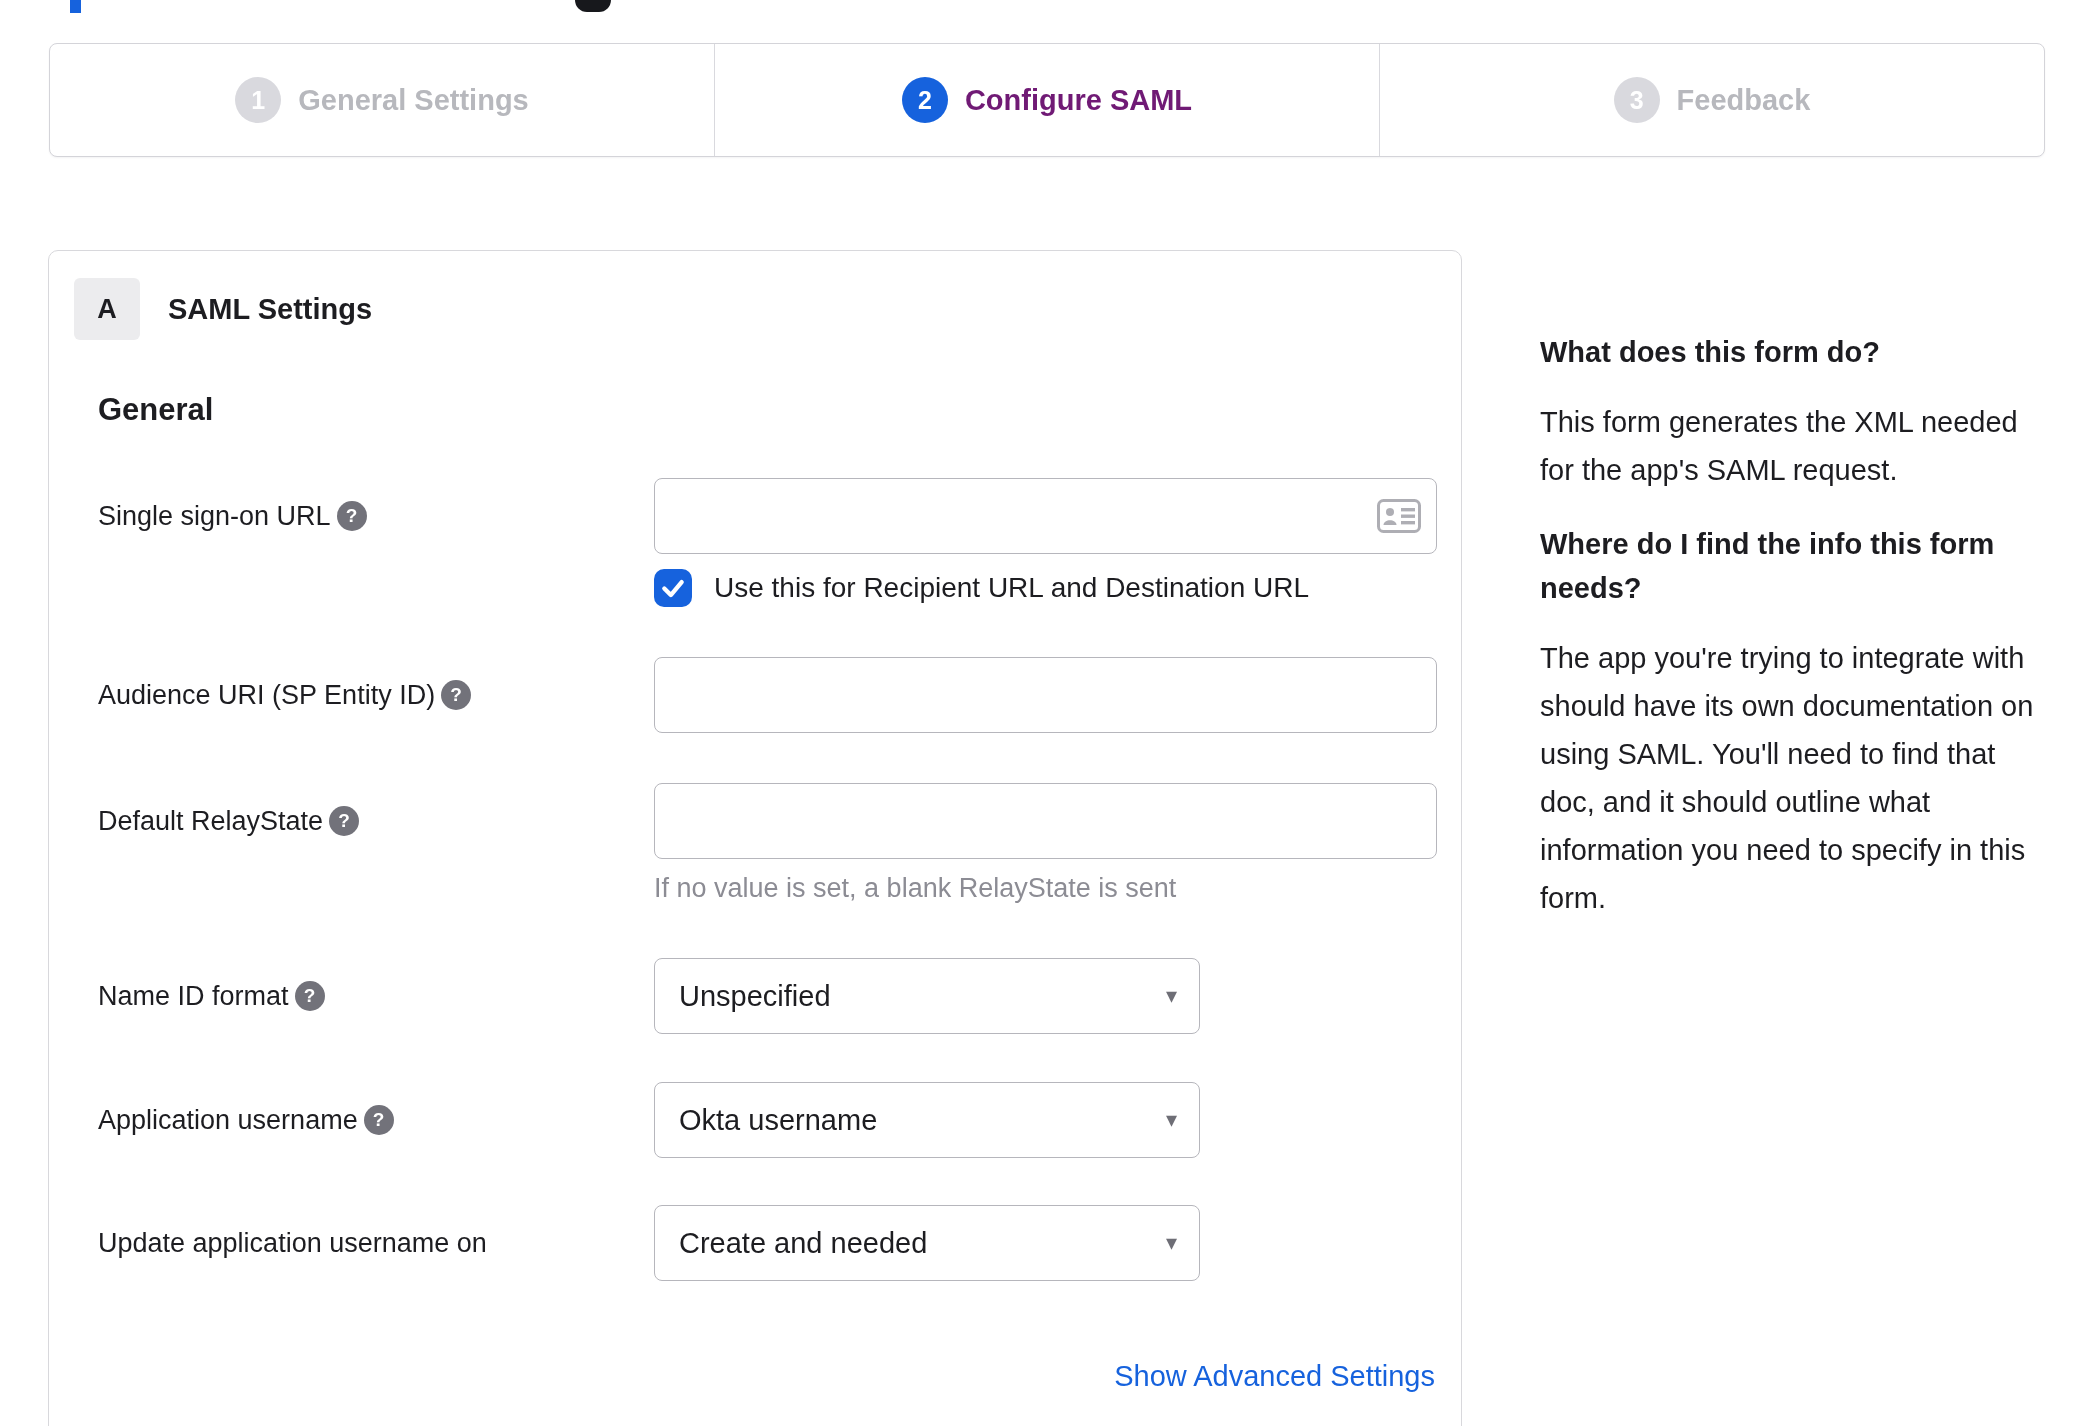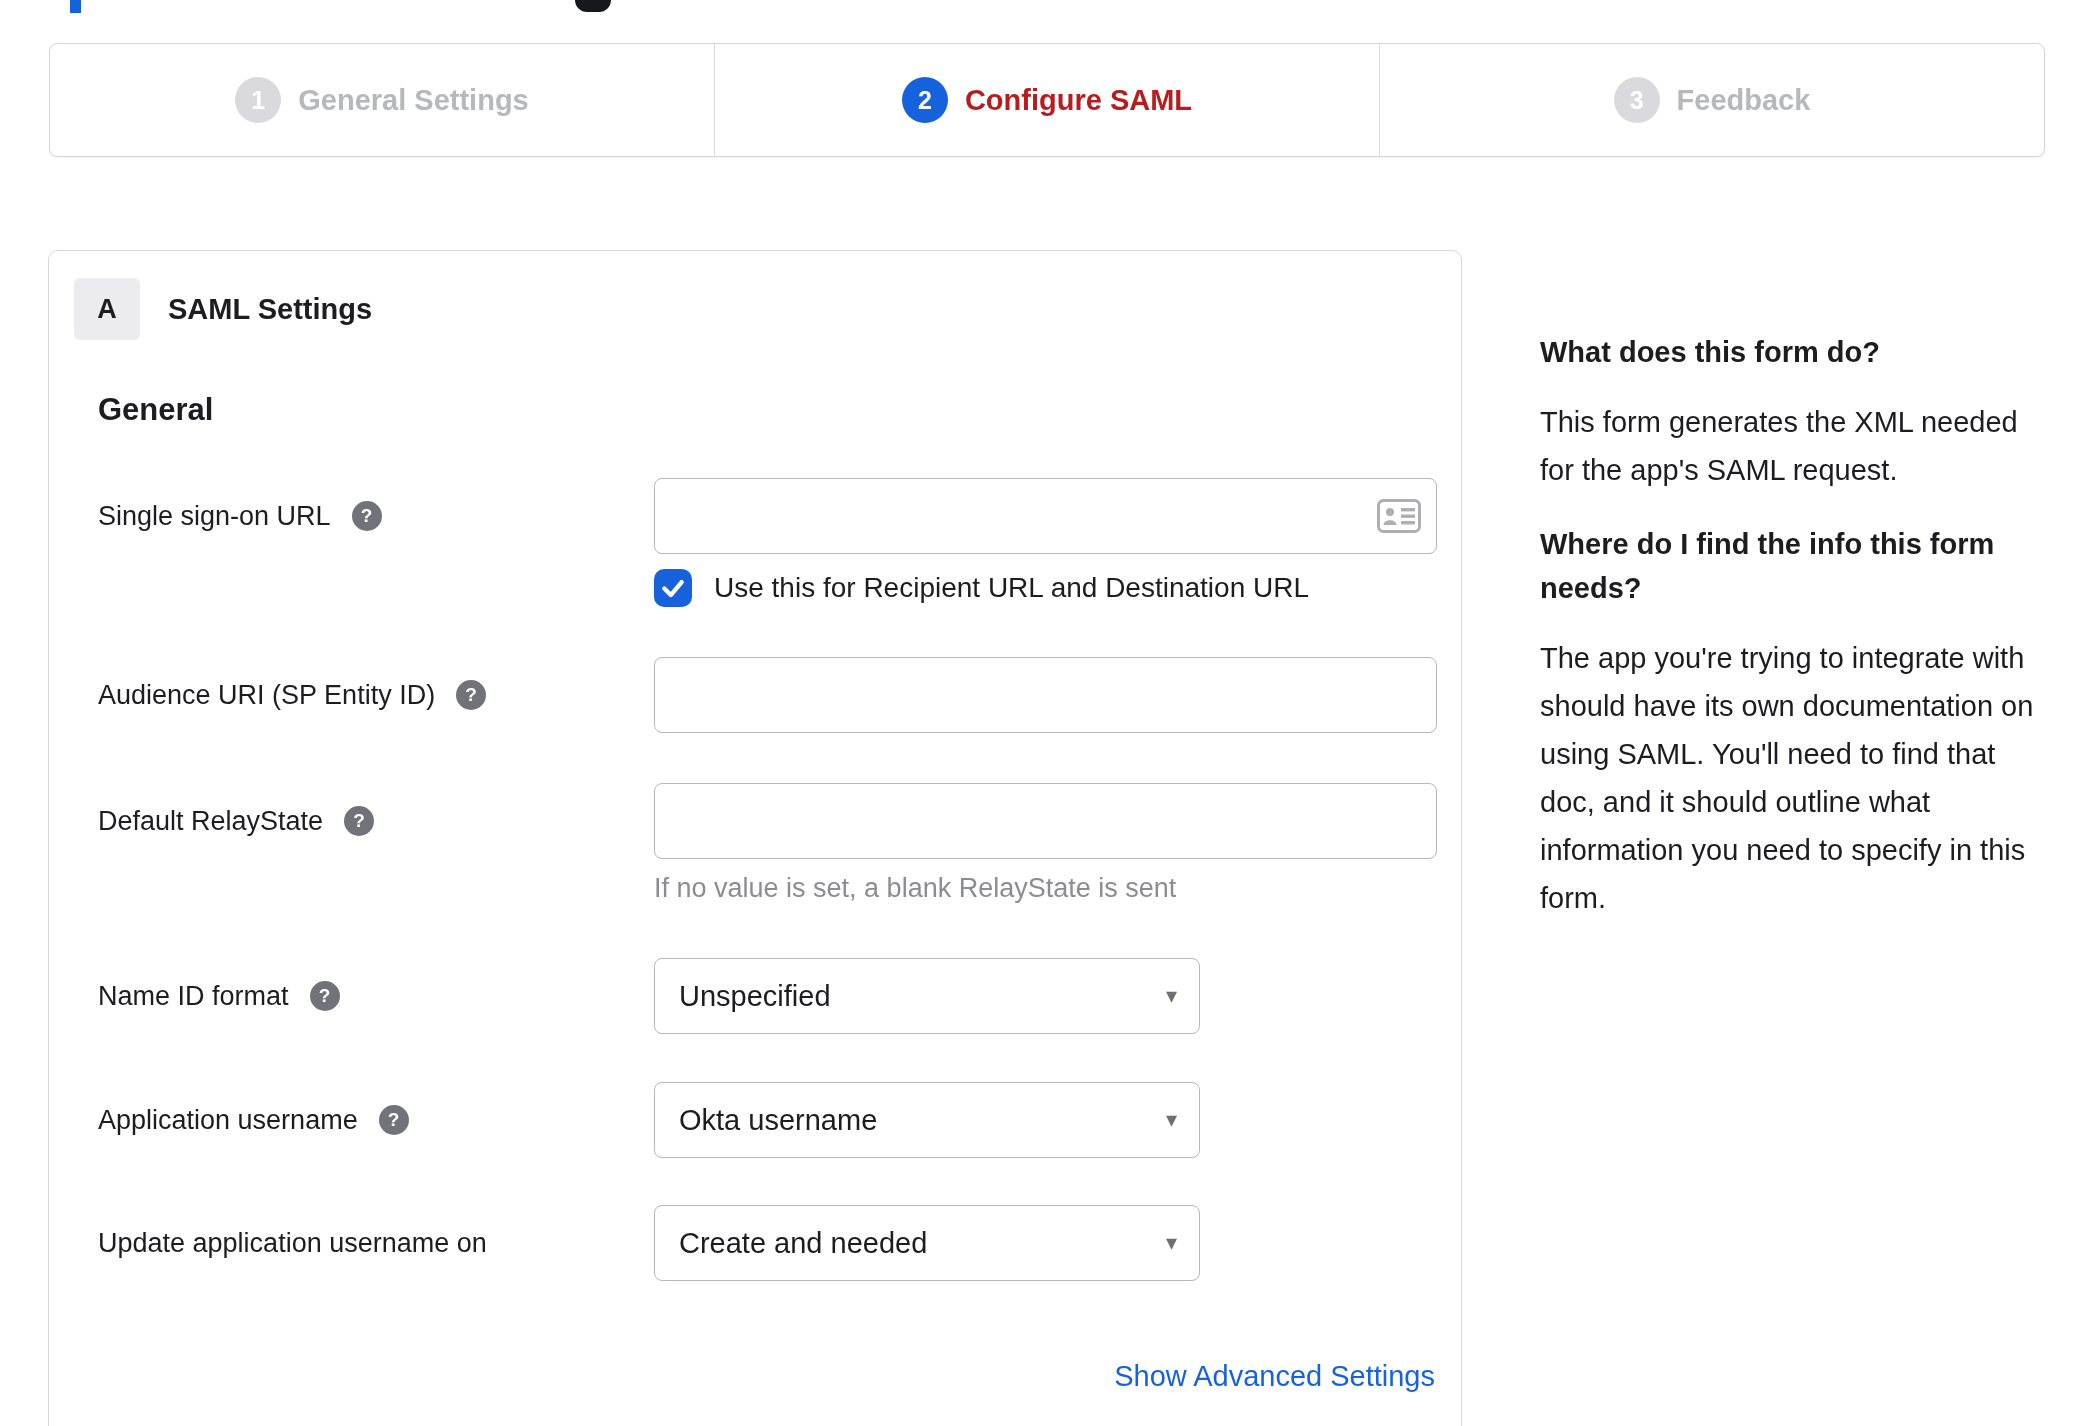--- a/index.html
+++ b/index.html
@@ -34,21 +34,21 @@
   }
   .step + .step { border-left: 1.5px solid #d9d9de; }
   .step-circle {
     width: 46px; height: 46px; border-radius: 50%;
     display: flex; align-items: center; justify-content: center;
     background: #d9d9de; color: #fff;
     font-size: 25px; font-weight: bold;
   }
   .step-label { font-size: 29px; font-weight: bold; color: #b7b8bd; }
   .step.active .step-circle { background: #1662dd; }
-  .step.active .step-label { color: #b91c1c; }
+  .step.active .step-label { color: #701a75; }
 
   
   .content { display: flex; align-items: flex-start; margin: 93px 0 0 48px; gap: 78px; }
 
   .card {
     width: 1414px;
     min-height: 1260px;
     border: 1.5px solid #d8d8dc;
     border-radius: 10px;
     background: #fff;
@@ -61,21 +61,21 @@
     display: flex; align-items: center; justify-content: center;
     font-size: 27px; font-weight: bold;
   }
   .card-title { margin-left: 28px; font-size: 29px; font-weight: bold; }
   .section-heading { margin: 52px 0 0 49px; font-size: 31px; font-weight: bold; }
 
   .row { display: flex; padding-left: 49px; }
   .label-col {
     width: 556px; flex: none;
     height: 76px;
-    display: flex; align-items: center; gap: 21px;
+    display: flex; align-items: center; gap: 6px;
   }
   .field-label { font-size: 27px; color: #1d1d21; }
   .help-icon {
     width: 30px; height: 30px; border-radius: 50%; flex: none;
     background: #72727a; color: #fff;
     font-size: 19px; font-weight: bold;
     display: flex; align-items: center; justify-content: center;
     cursor: pointer;
   }
   .control-col { display: flex; flex-direction: column; }

